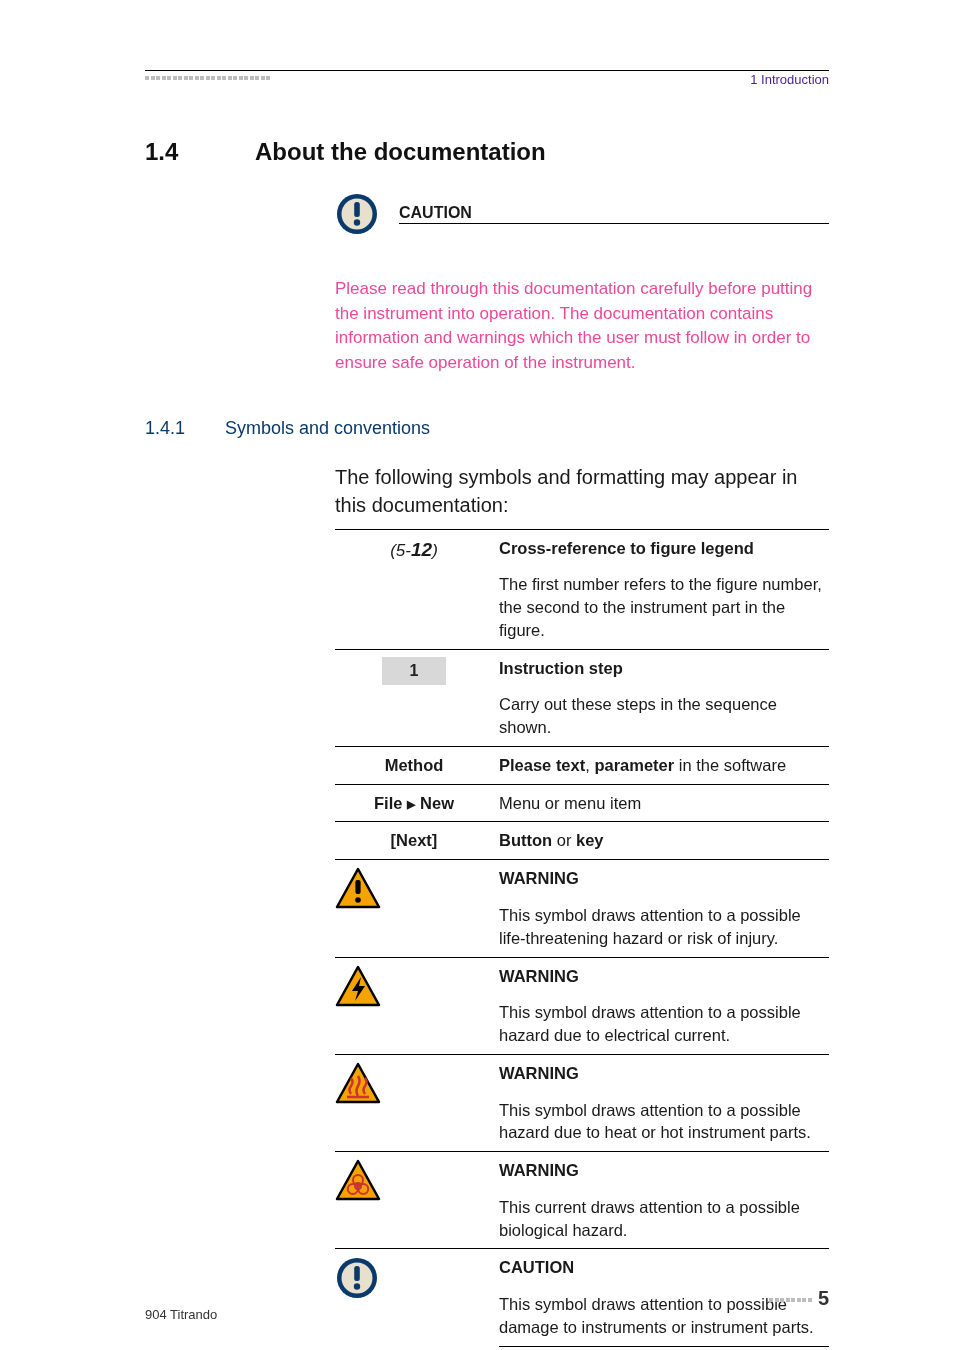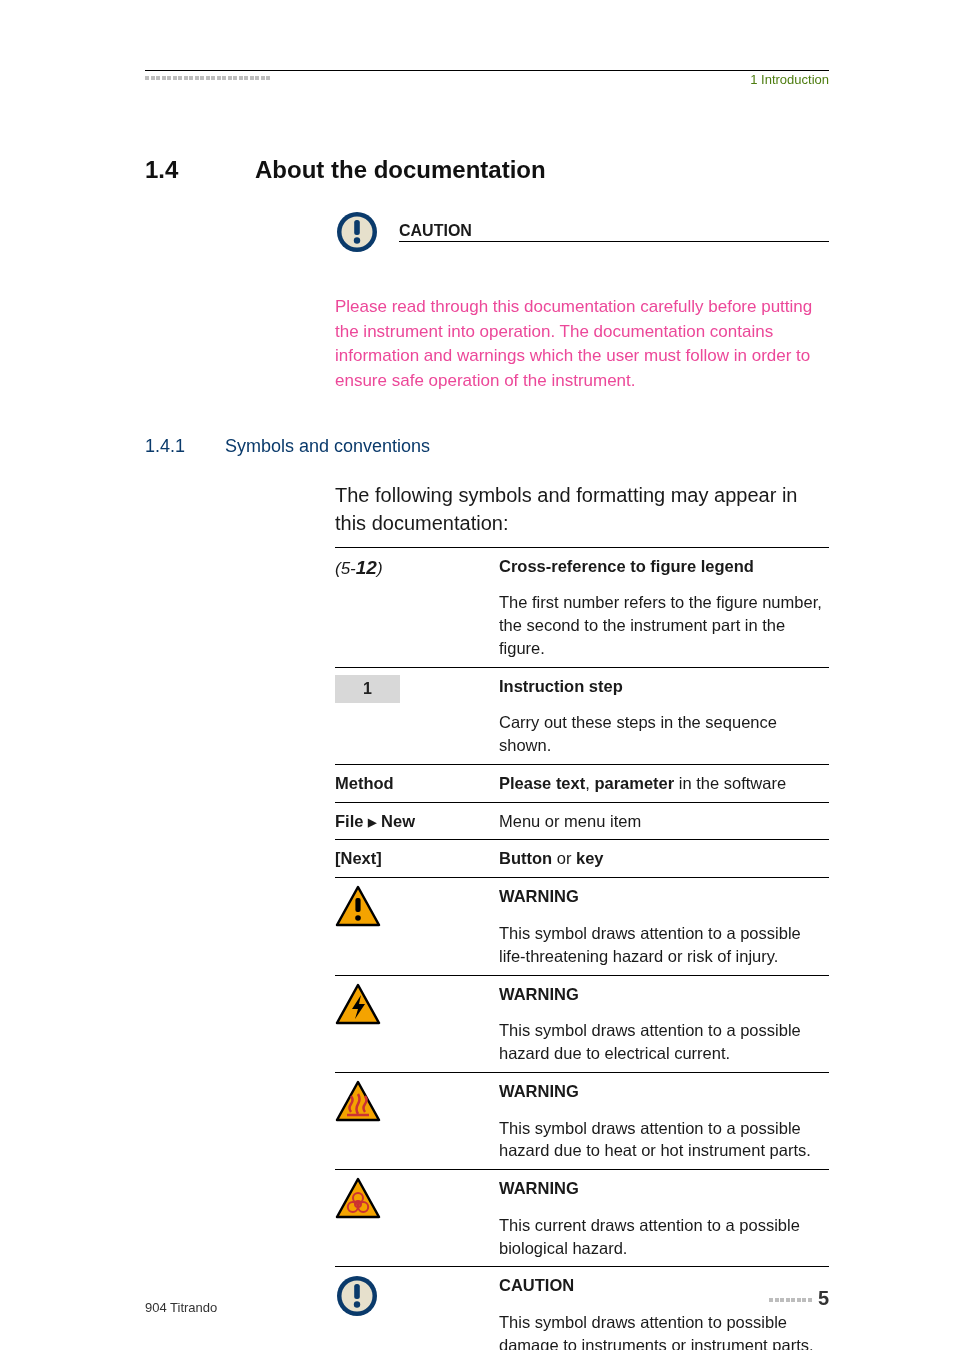--- a/index.html
+++ b/index.html
@@ -31,24 +31,24 @@
     gap: 1.5px;
   }
   .top-squares span {
     width: 4px; height: 4px; background: #bdbdbd;
   }
   .top-chapter {
     position: absolute;
     top: 72px;
     right: 125px;
     font-size: 13px;
-    color: #4d7c0f;
+    color: #4c1d95;
   }
   .section-heading {
-    margin-top: 76px;
+    margin-top: 58px;
     margin-bottom: 26px;
     display: flex;
     align-items: baseline;
     font-weight: 800;
     color: #111;
   }
   .section-heading .num {
     font-size: 24px;
     min-width: 110px;
   }
@@ -105,40 +105,41 @@
   }
   table.symtable tr.rule td {
     border-top: 1px solid #000;
   }
   table.symtable tr.bottomrule td {
     border-bottom: 1px solid #000;
   }
   table.symtable td.col1 {
     width: 158px;
     padding-right: 6px;
+    text-align: center;
   }
   .crossref {
     font-style: italic;
     font-size: 17px;
   }
   .crossref .bold { font-weight: 800; font-style: italic; font-size: 19px; }
   .step-badge {
     display:inline-block;
     background:#d8d8d8;
     padding: 3px 28px;
     font-weight:700;
     color:#222;
     font-size:16px;
   }
   .menucmd { font-weight:700; }
   .triangle { font-size: 11px; position: relative; top:-1px; }
   .icon { display:block; }
   .footer-left {
     position:absolute;
-    bottom:35px;
+    bottom:28px;
     left:145px;
     font-size:13px;
     color:#333;
   }
   .footer-right {
     position:absolute;
     bottom:40px;
     right:125px;
     font-size:18px;
     color:#333;

